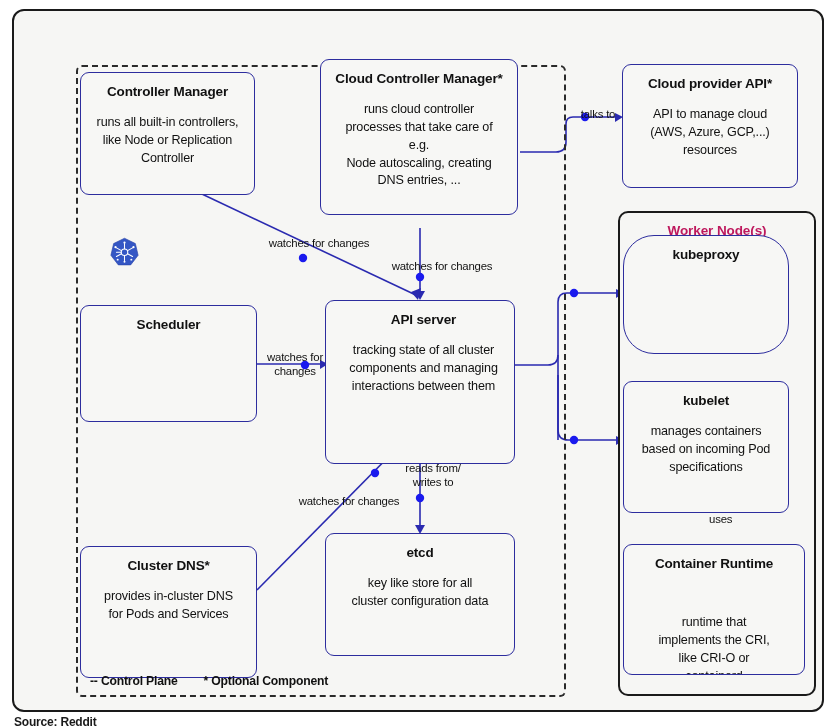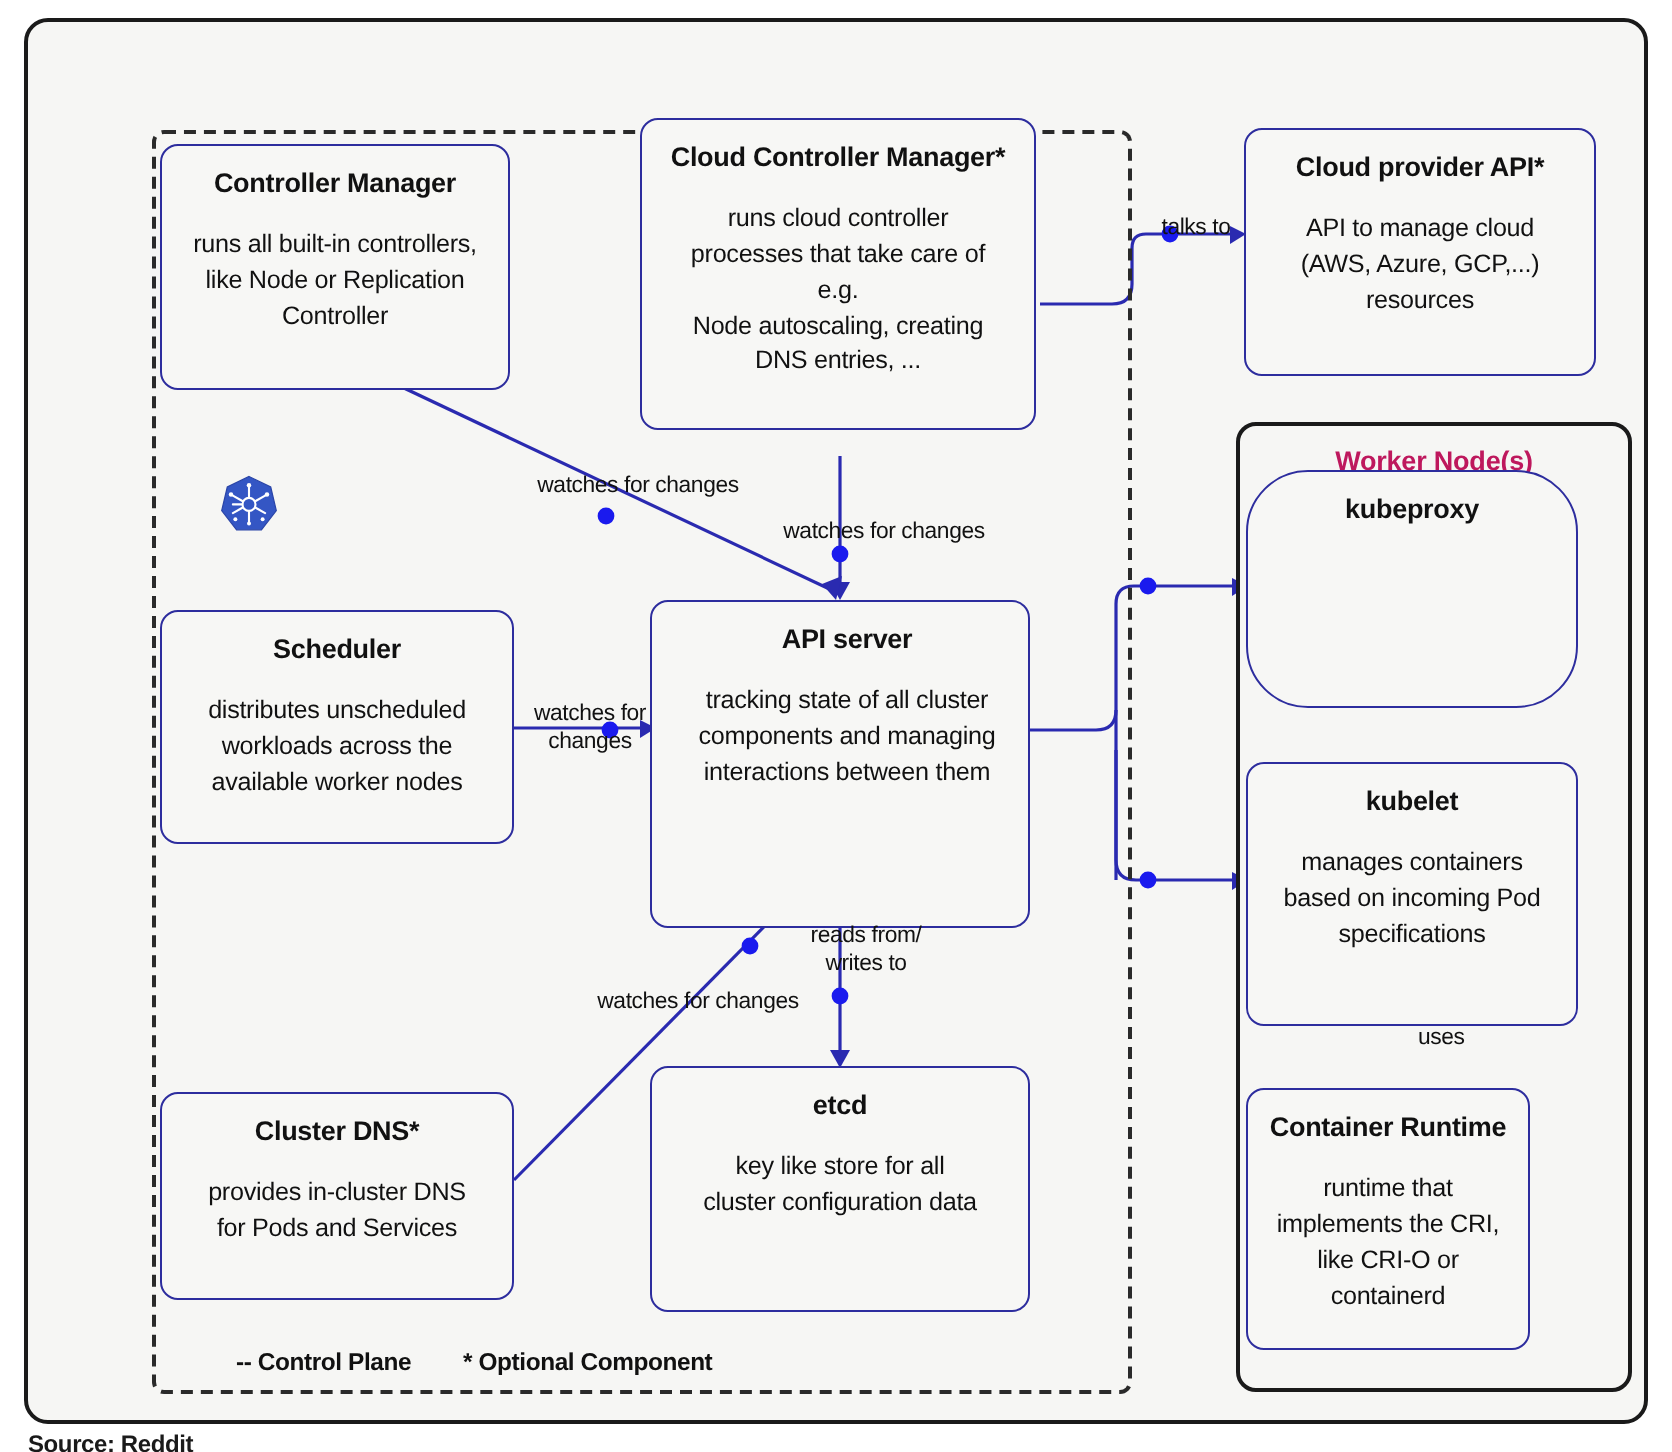--- a/index.html
+++ b/index.html
@@ -139,21 +139,20 @@
     position: absolute;
     left: 76px;
     top: 663px;
     display: flex;
     align-items: center;
     gap: 26px;
     font-size: 12.2px;
     font-weight: bold;
     color: #111111;
     letter-spacing: -0.2px;
-    margin-left: 28px;
   }
 
   
   #source-caption {
     position: absolute;
     left: 14px;
     top: 715px;
     font-size: 12px;
     font-weight: bold;
     color: #1a1a1a;
@@ -261,33 +260,30 @@
 
     <div class="node" style="left:608px; top:53px; width:176px; height:124px;">
       <div class="title">Cloud provider API*</div>
       <div class="desc">API to manage cloud
 (AWS, Azure, GCP,...)
 resources</div>
     </div>
 
     <div class="node" style="left:66px; top:294px; width:177px; height:117px;">
       <div class="title">Scheduler</div>
-      <div class="desc">distributes unscheduled
-workloads across the
-available worker nodes</div>
     </div>
 
     <div class="node" style="left:311px; top:289px; width:190px; height:164px;padding-left:15px;">
       <div class="title">API server</div>
       <div class="desc">tracking state of all cluster
 components and managing
 interactions between them</div>
     </div>
 
-    <div class="node" style="left:66px; top:535px; width:177px; height:104px;">
+    <div class="node" style="left:66px; top:535px; width:177px; height:132px;">
       <div class="title">Cluster DNS*</div>
       <div class="desc">provides in-cluster DNS
 for Pods and Services</div>
     </div>
 
     <div class="node" style="left:311px; top:522px; width:190px; height:123px;">
       <div class="title">etcd</div>
       <div class="desc">key like store for all
 cluster configuration data</div>
     </div>
@@ -296,21 +292,21 @@
       <div class="title">kubeproxy</div>
     </div>
 
     <div class="node" style="left:609px; top:370px; width:166px; height:132px;">
       <div class="title">kubelet</div>
       <div class="desc">manages containers
 based on incoming Pod
 specifications</div>
     </div>
 
-    <div class="node" style="left:609px; top:533px; width:142px; height:131px;">
+    <div class="node" style="left:609px; top:533px; width:182px; height:131px;gap:28px;">
       <div class="title">Container Runtime</div>
       <div class="desc">runtime that
 implements the CRI,
 like CRI-O or
 containerd</div>
     </div>
 
     <div class="edge-label" style="left:554px; top:96px; width:60px;">talks to</div>
 
     <div class="edge-label" style="left:225px; top:225px; width:160px;">watches for changes</div>

